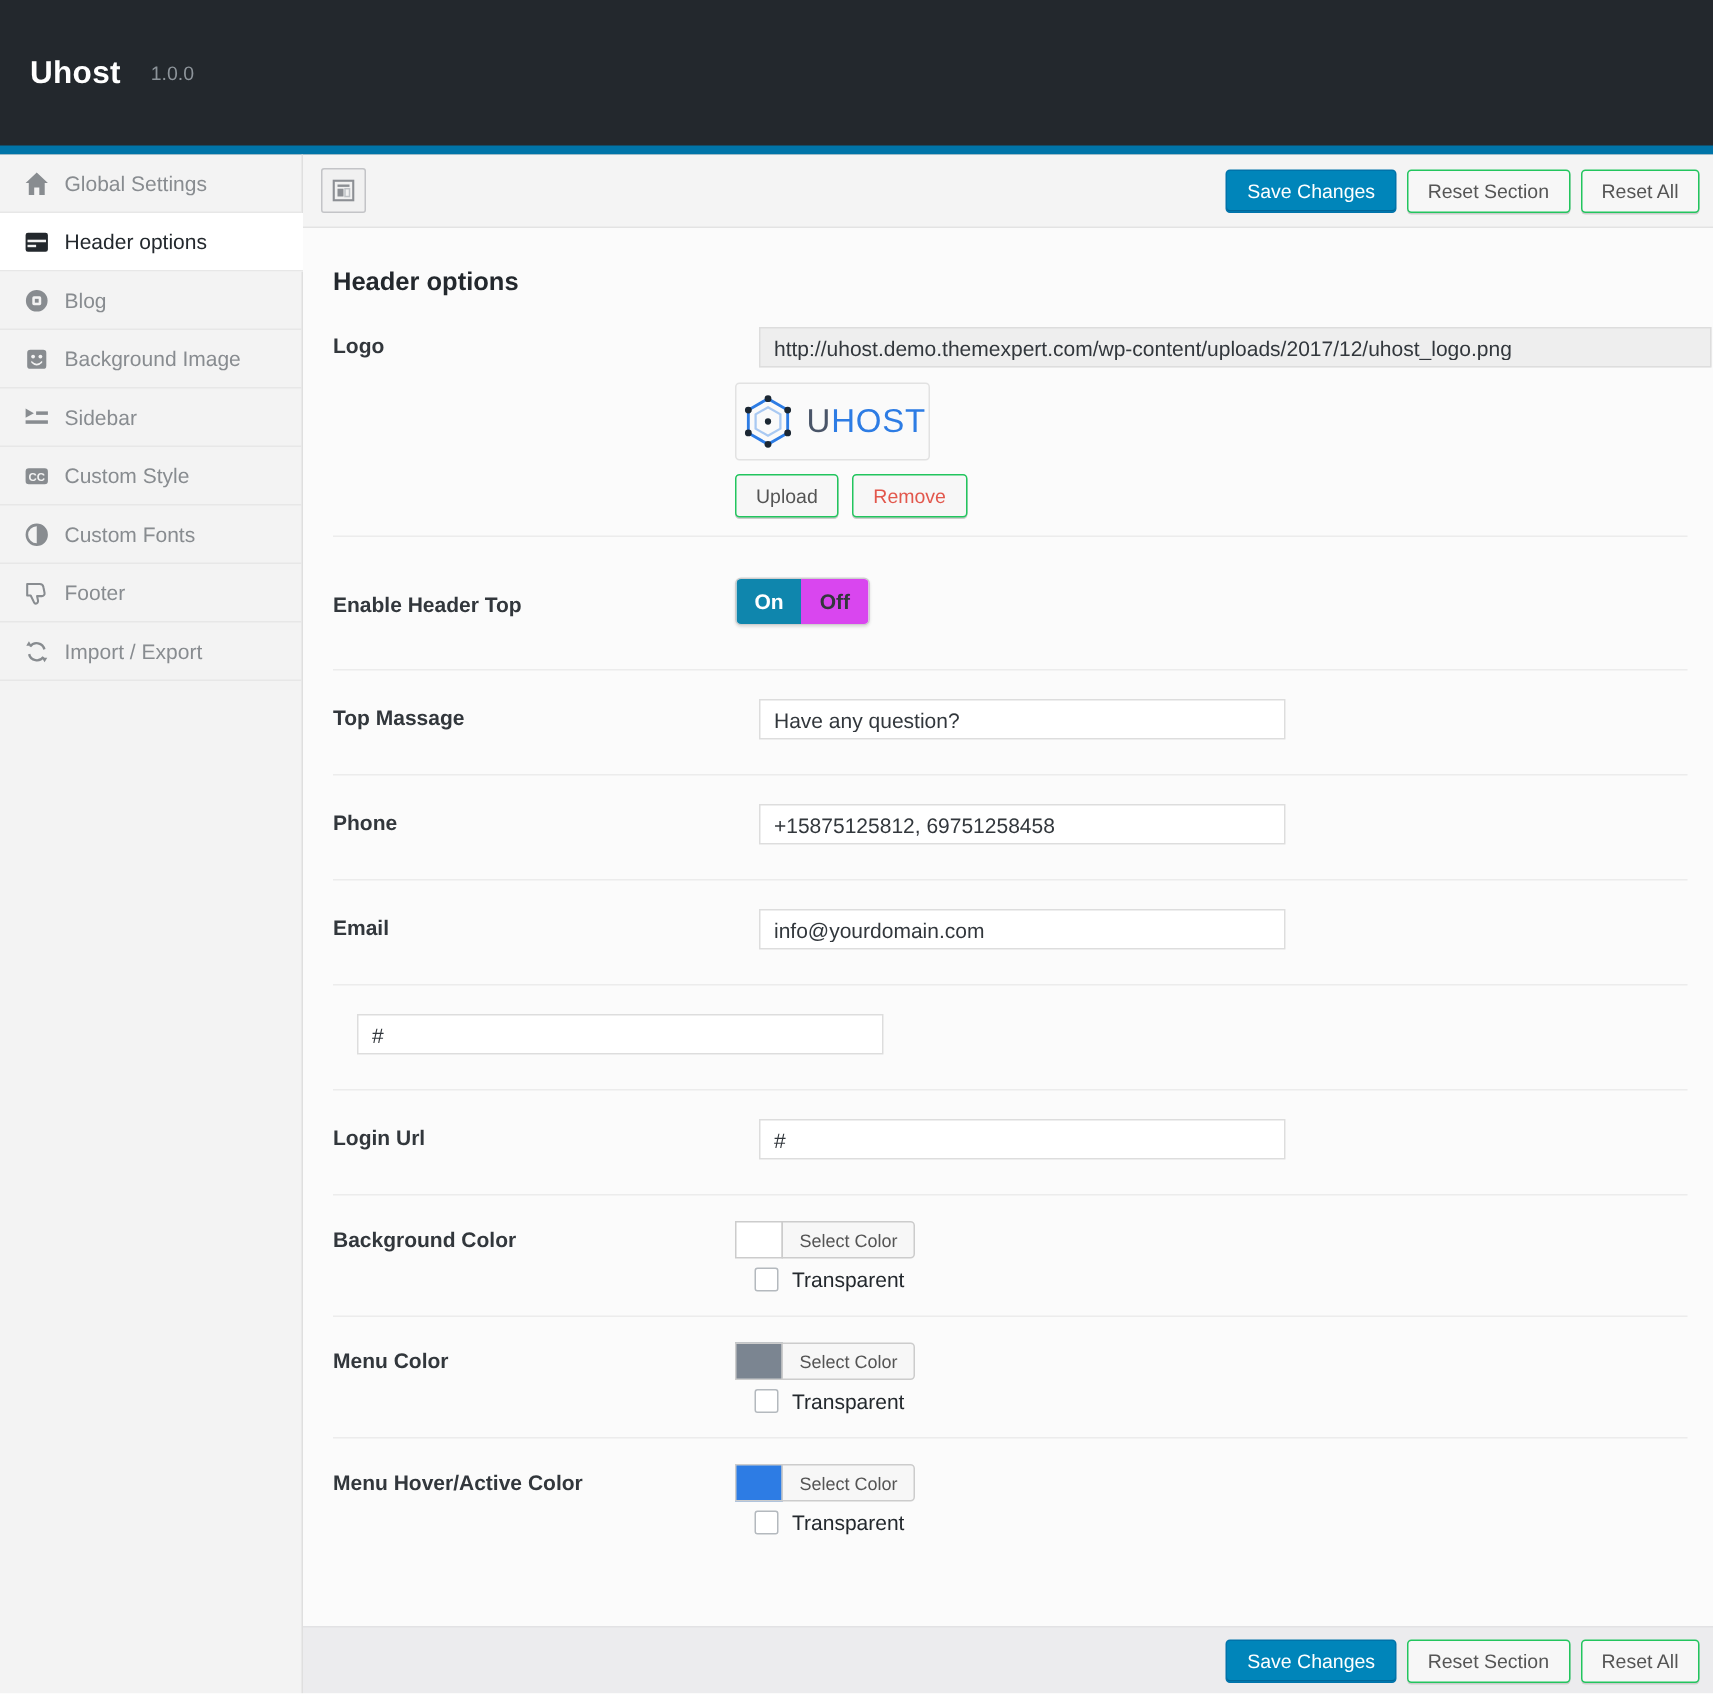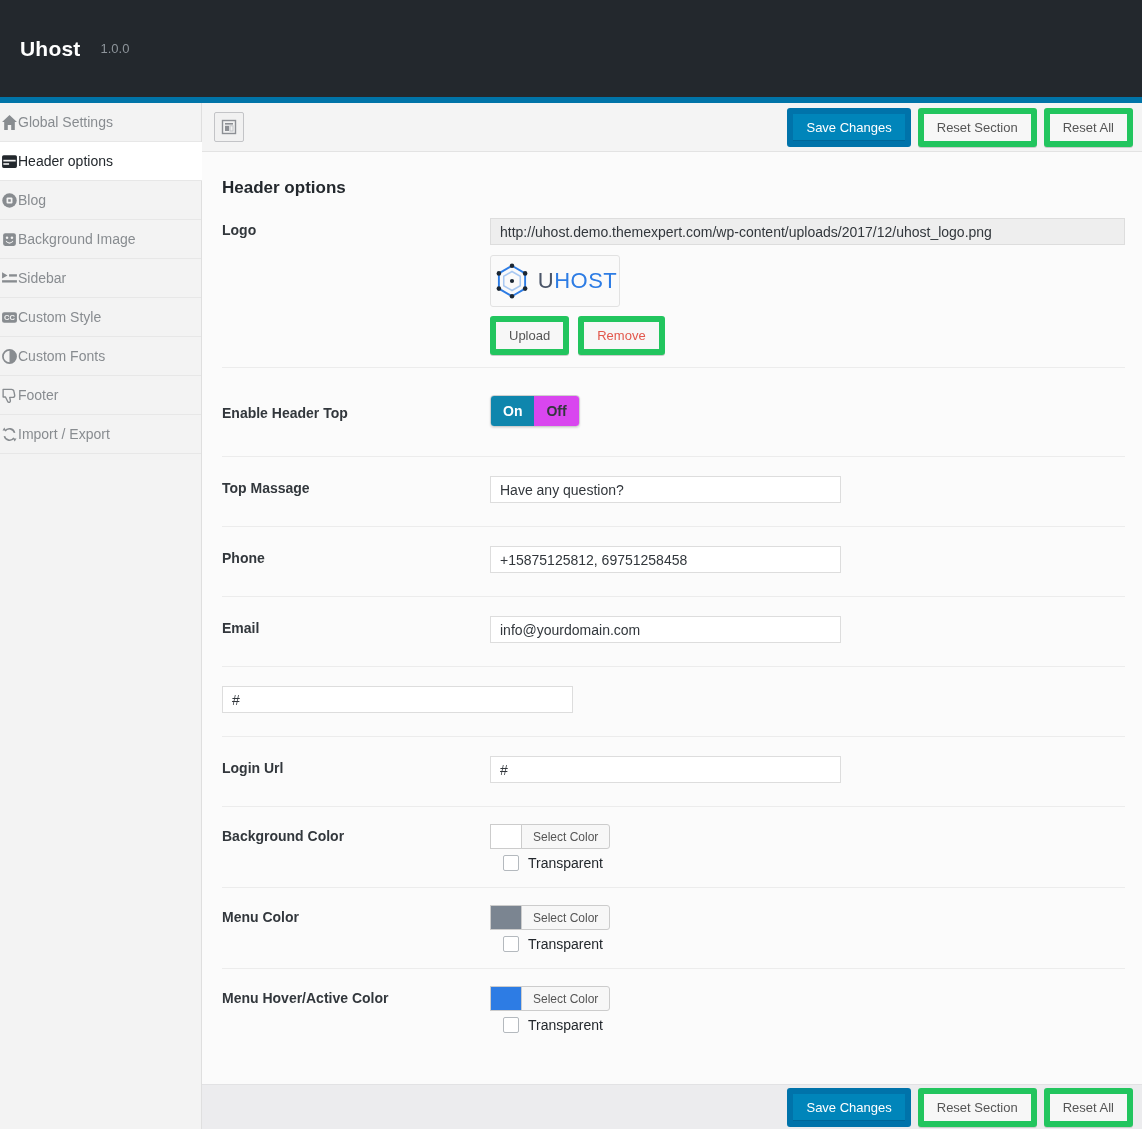--- a/index.html
+++ b/index.html
@@ -9,51 +9,51 @@
 
   
   .topbar { position:absolute; top:0; left:0; width:100%; height:103px; background:#23282d;
             border-bottom:6px solid #0074a8; display:flex; align-items:center; padding-left:20px; }
   .brand { color:#fff; font-size:21px; font-weight:bold; letter-spacing:.2px; }
   .version { color:#8d949a; font-size:13px; margin-left:20px; }
 
   
   .sidebar { position:absolute; top:103px; left:0; width:202px; bottom:0; background:#f3f3f3;
              border-right:1px solid #dfdfdf; }
-  .side-item { height:39px; display:flex; align-items:center; gap:0;
+  .side-item { height:39px; display:flex; align-items:center; padding-left:15px; gap:10px;
                border-bottom:1px solid #e7e7e7; color:#888c90; font-size:14px; cursor:pointer; }
   .side-item.active { background:#fff; color:#23282d; margin-right:-1px; }
   .side-item .icon { width:18px; height:18px; display:flex; align-items:center; justify-content:center; flex:0 0 18px; }
   .side-item .icon svg { width:17px; height:17px; }
 
   
   .main { position:absolute; left:202px; top:103px; right:0; bottom:0; }
   .toolbar { height:49px; background:#f4f4f4; display:flex; align-items:center;
              padding:0 9px 0 12px; gap:7px; }
   .toolbar.top { border-bottom:1px solid #e3e3e3; }
   .toolbar.bottom { position:absolute; bottom:0; left:0; right:0; height:45px; background:#ececee;
                     border-top:1px solid #e2e2e4; justify-content:flex-end; }
   .spacer { flex:1; }
-  .btn { font-family:inherit; font-size:13px; line-height:1; padding:7px 13px; border:6px solid #22c55e;
+  .btn { font-family:inherit; font-size:13px; line-height:1; padding:7px 13px; border:1px solid #22c55e;
          background:#f7f7f7; color:#555; border-radius:3px; cursor:pointer; box-shadow:0 1px 0 #ccc; }
   .btn.primary { background:#0085ba; border-color:#0073aa; color:#fff; box-shadow:inset 0 -1px 0 #006799; }
   .btn.remove { color:#e2574c; }
   .icon-btn { width:30px; height:30px; border:1px solid #c3c4c7; background:#f1f1f1; border-radius:2px;
               display:flex; align-items:center; justify-content:center; cursor:pointer; padding:0; }
 
   
   .content { padding:0 17px 0 20px; }
   .page-title { font-size:17px; color:#23282d; font-weight:700; margin:26px 0 2px; }
   .row { display:flex; border-bottom:1px solid #ececec; padding:19px 0 23px; }
   .row.last { border-bottom:none; }
   .row-label { width:268px; flex:0 0 268px; font-size:14px; font-weight:700; color:#32373c; padding-top:4px; }
   .row-control { flex:1; min-width:0; }
 
   .text-input { height:27px; border:1px solid #ddd; background:#fff; font-size:14px; color:#32373c;
-                padding:2px 9px; width:351px; font-family:inherit; border-radius:0; }
+                padding:2px 9px; width:351px; font-family:inherit; border-radius:0;margin-left:16px; }
   .text-input.full { width:100%; background:#eee; }
 
   .row-logo { padding:18px 0 12px; }
   .logo-preview { margin-top:10px; width:130px; height:52px; background:#fafafa; border:1px solid #e2e2e2;
                   border-radius:3px; display:flex; align-items:center; justify-content:center; gap:7px; }
   .logo-word { font-size:22px; letter-spacing:.5px; }
   .logo-word .u { color:#4a5568; }
   .logo-word .rest { color:#2d7ce4; }
   .btn-row { margin-top:9px; display:flex; gap:9px; }
 

